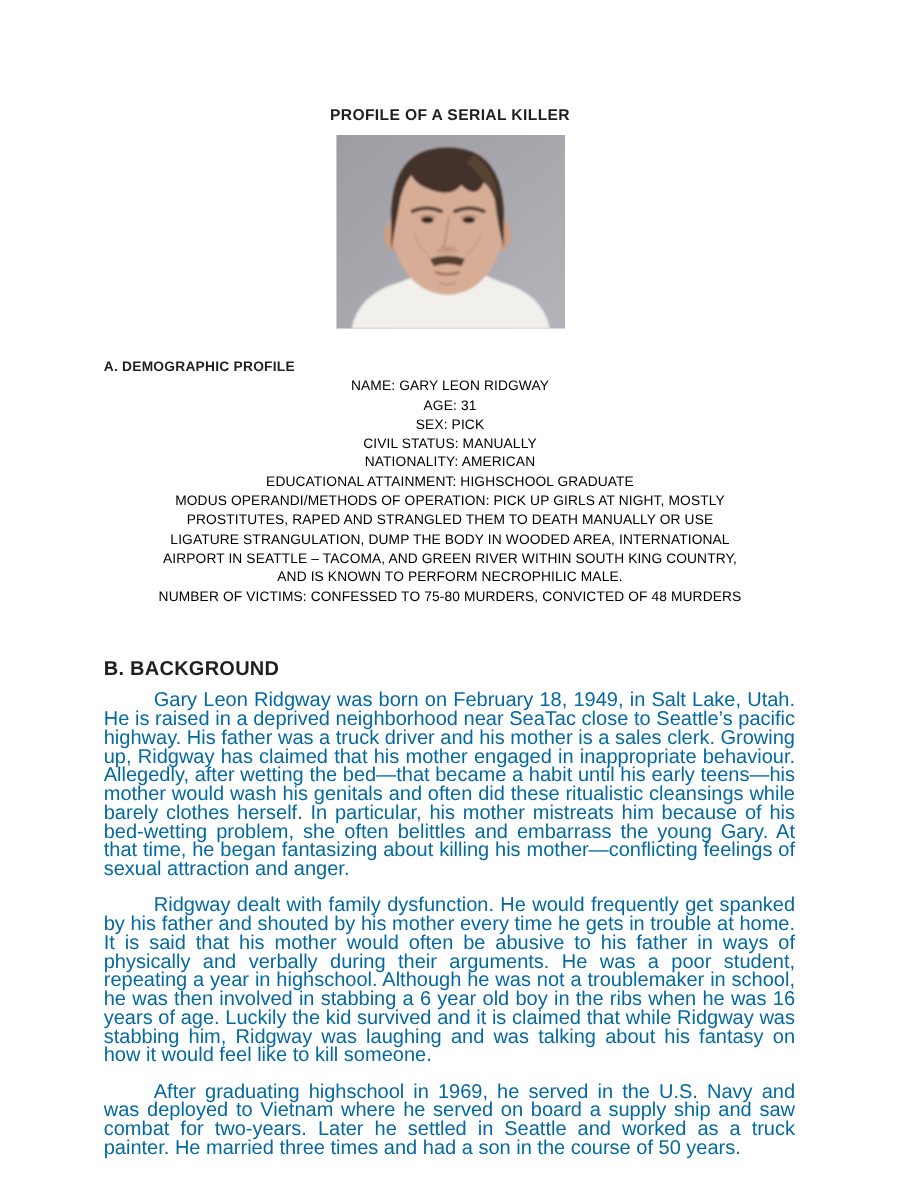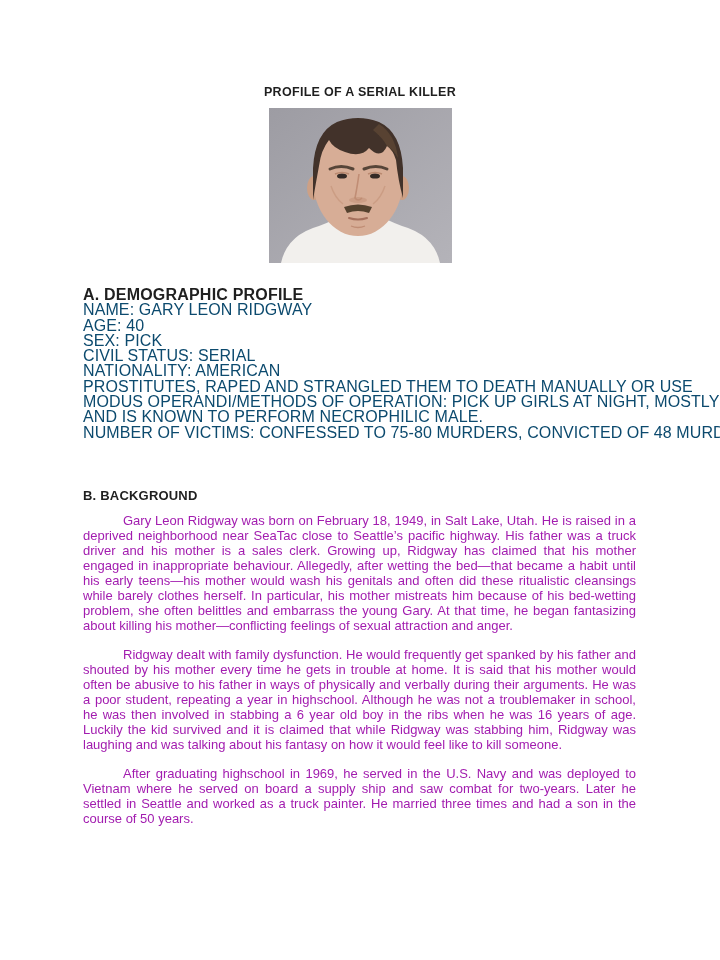--- a/index.html
+++ b/index.html
@@ -37,50 +37,51 @@
   .photo-frame svg {
     display: block;
     width: 183px;
     height: 155px;
   }
   .section-a {
     position: absolute;
     top: 287px;
     left: 83px;
     width: 554px;
-    font-size: 16px;
+    font-size: 11px;
     line-height: 15.3px;
   }
   .section-b {
     position: absolute;
-    top: 488px;
+    top: 528px;
     left: 83px;
     width: 553px;
-    font-size: 13px;
+    font-size: 16px;
     line-height: 15px;
   }
   .section-heading {
     font-weight: bold;
     color: #1f1f1f;
     letter-spacing: 0.2px;
   }
   .section-b .section-heading {
     line-height: 15.3px;
     margin-bottom: 10px;
   }
   .profile-line {
     white-space: nowrap;
-    color: #0c4a6e;
+    color: #000000;
     letter-spacing: 0.1px;
+    text-align: center;
   }
   .body-paragraph {
     margin: 0 0 14px 0;
     text-align: justify;
     text-indent: 40px;
-    color: #a21caf;
+    color: #0369a1;
   }
 </style>
 </head>
 <body>
 
 <div class="page">
 
   <div class="doc-title">PROFILE OF A SERIAL KILLER</div>
 
   <div class="photo-frame">
@@ -132,26 +133,29 @@
 
         <path d="M62,78 Q66,90 74,96" stroke="#c6957c" stroke-width="1.4" fill="none" opacity="0.7"></path>
         <path d="M116,78 Q112,90 104,96" stroke="#c6957c" stroke-width="1.4" fill="none" opacity="0.7"></path>
       </g>
     </svg>
   </div>
 
   <div class="section-a">
     <div class="section-heading">A. DEMOGRAPHIC PROFILE</div>
     <div class="profile-line">NAME: GARY LEON RIDGWAY</div>
-    <div class="profile-line">AGE: 40</div>
+    <div class="profile-line">AGE: 31</div>
     <div class="profile-line">SEX: PICK</div>
-    <div class="profile-line">CIVIL STATUS: SERIAL</div>
+    <div class="profile-line">CIVIL STATUS: MANUALLY</div>
     <div class="profile-line">NATIONALITY: AMERICAN</div>
+    <div class="profile-line">EDUCATIONAL ATTAINMENT: HIGHSCHOOL GRADUATE</div>
+    <div class="profile-line">MODUS OPERANDI/METHODS OF OPERATION: PICK UP GIRLS AT NIGHT, MOSTLY</div>
     <div class="profile-line">PROSTITUTES, RAPED AND STRANGLED THEM TO DEATH MANUALLY OR USE</div>
-    <div class="profile-line">MODUS OPERANDI/METHODS OF OPERATION: PICK UP GIRLS AT NIGHT, MOSTLY</div>
+    <div class="profile-line">LIGATURE STRANGULATION, DUMP THE BODY IN WOODED AREA, INTERNATIONAL</div>
+    <div class="profile-line">AIRPORT IN SEATTLE – TACOMA, AND GREEN RIVER WITHIN SOUTH KING COUNTRY,</div>
     <div class="profile-line">AND IS KNOWN TO PERFORM NECROPHILIC MALE.</div>
     <div class="profile-line">NUMBER OF VICTIMS: CONFESSED TO 75-80 MURDERS, CONVICTED OF 48 MURDERS</div>
   </div>
 
   <div class="section-b">
     <div class="section-heading">B. BACKGROUND</div>
     <p class="body-paragraph">Gary Leon Ridgway was born on February 18, 1949, in Salt Lake, Utah. He is raised in a deprived neighborhood near SeaTac close to Seattle’s pacific highway. His father was a truck driver and his mother is a sales clerk. Growing up, Ridgway has claimed that his mother engaged in inappropriate behaviour. Allegedly, after wetting the bed—that became a habit until his early teens—his mother would wash his genitals and often did these ritualistic cleansings while barely clothes herself. In particular, his mother mistreats him because of his bed-wetting problem, she often belittles and embarrass the young Gary. At that time, he began fantasizing about killing his mother—conflicting feelings of sexual attraction and anger.</p>
     <p class="body-paragraph">Ridgway dealt with family dysfunction. He would frequently get spanked by his father and shouted by his mother every time he gets in trouble at home. It is said that his mother would often be abusive to his father in ways of physically and verbally during their arguments. He was a poor student, repeating a year in highschool. Although he was not a troublemaker in school, he was then involved in stabbing a 6 year old boy in the ribs when he was 16 years of age. Luckily the kid survived and it is claimed that while Ridgway was stabbing him, Ridgway was laughing and was talking about his fantasy on how it would feel like to kill someone.</p>
     <p class="body-paragraph">After graduating highschool in 1969, he served in the U.S. Navy and was deployed to Vietnam where he served on board a supply ship and saw combat for two-years. Later he settled in Seattle and worked as a truck painter. He married three times and had a son in the course of 50 years.</p>
   </div>

